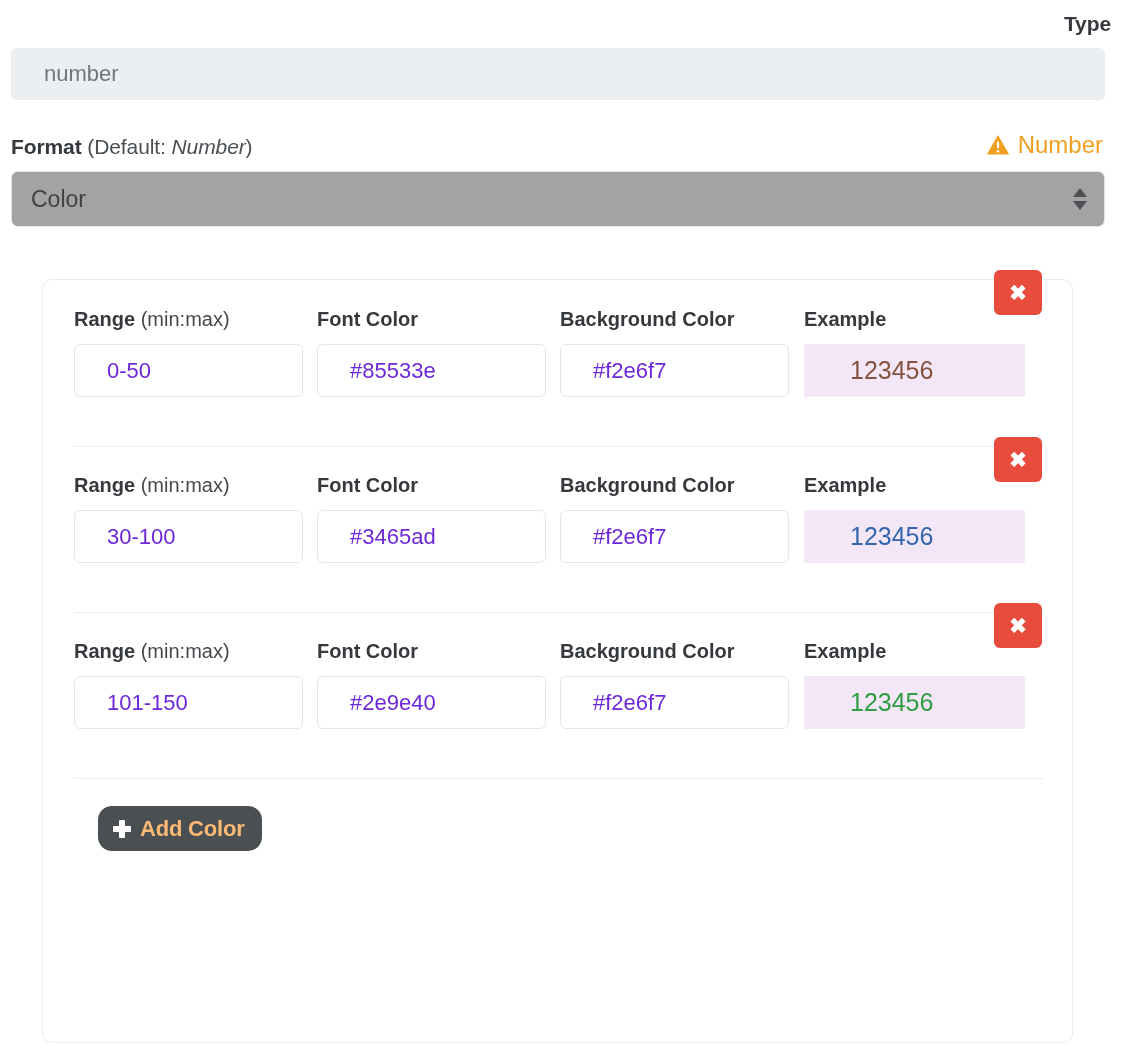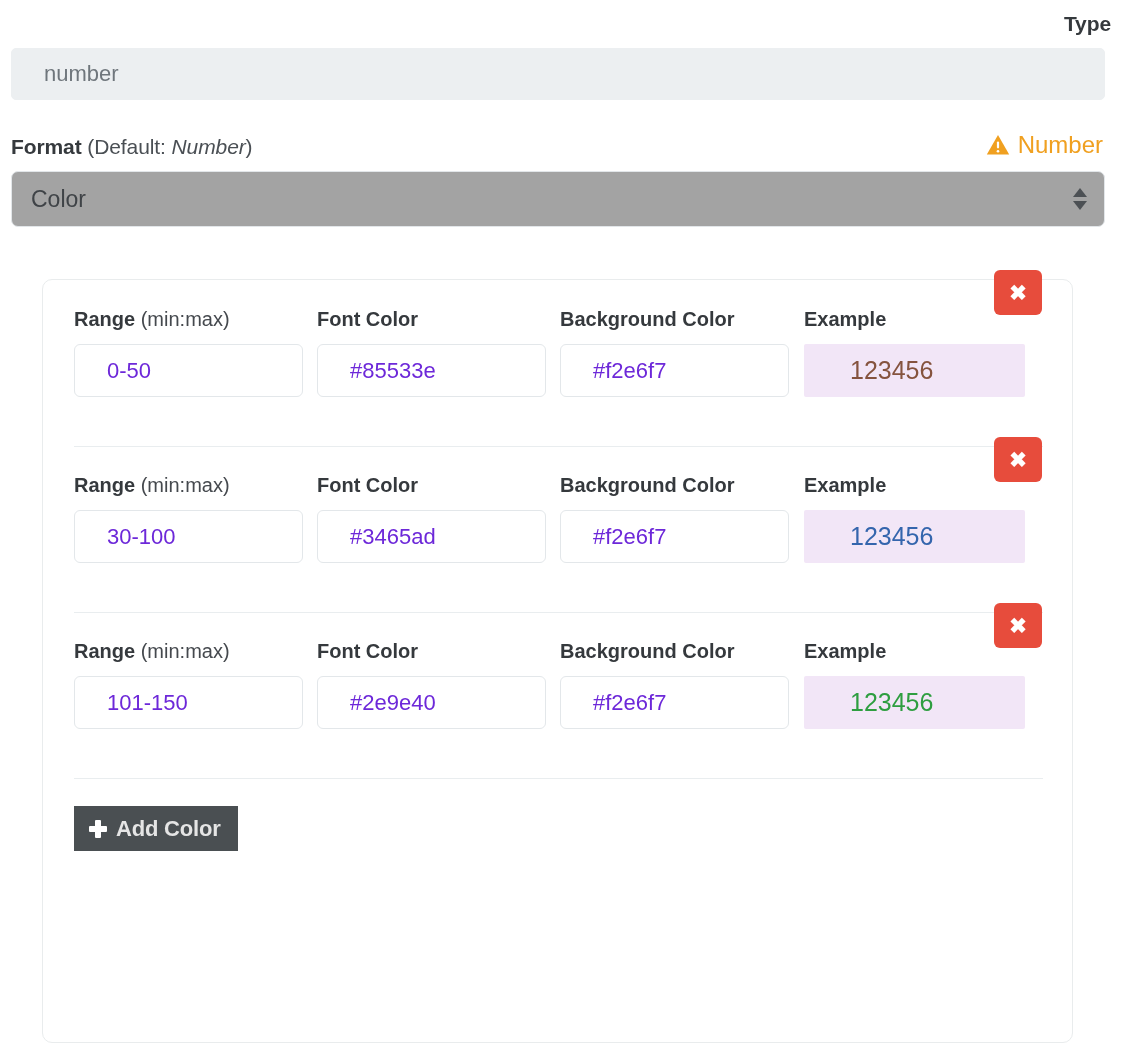--- a/index.html
+++ b/index.html
@@ -207,30 +207,31 @@
     margin-left: 31px;
     margin-right: 29px;
   }
 
   .add-wrap { padding: 27px 0 0 31px; }
   .add-btn {
     display: inline-flex;
     align-items: center;
     gap: 9px;
     background: #4a4f52;
-    color: #e5e5e5;
+    color: #fdba74;
     border: none;
-    border-radius: 0;
+    border-radius: 14px;
     height: 45px;
     padding: 0 17px 0 15px;
     font-size: 22px;
     font-weight: bold;
     cursor: pointer;
     font-family: "Liberation Sans", sans-serif;
     letter-spacing: -0.2px;
+    margin-left: 24px;
   }
   .plus-icon {
     position: relative;
     width: 18px;
     height: 18px;
     display: inline-block;
   }
   .plus-icon::before, .plus-icon::after {
     content: "";
     position: absolute;

